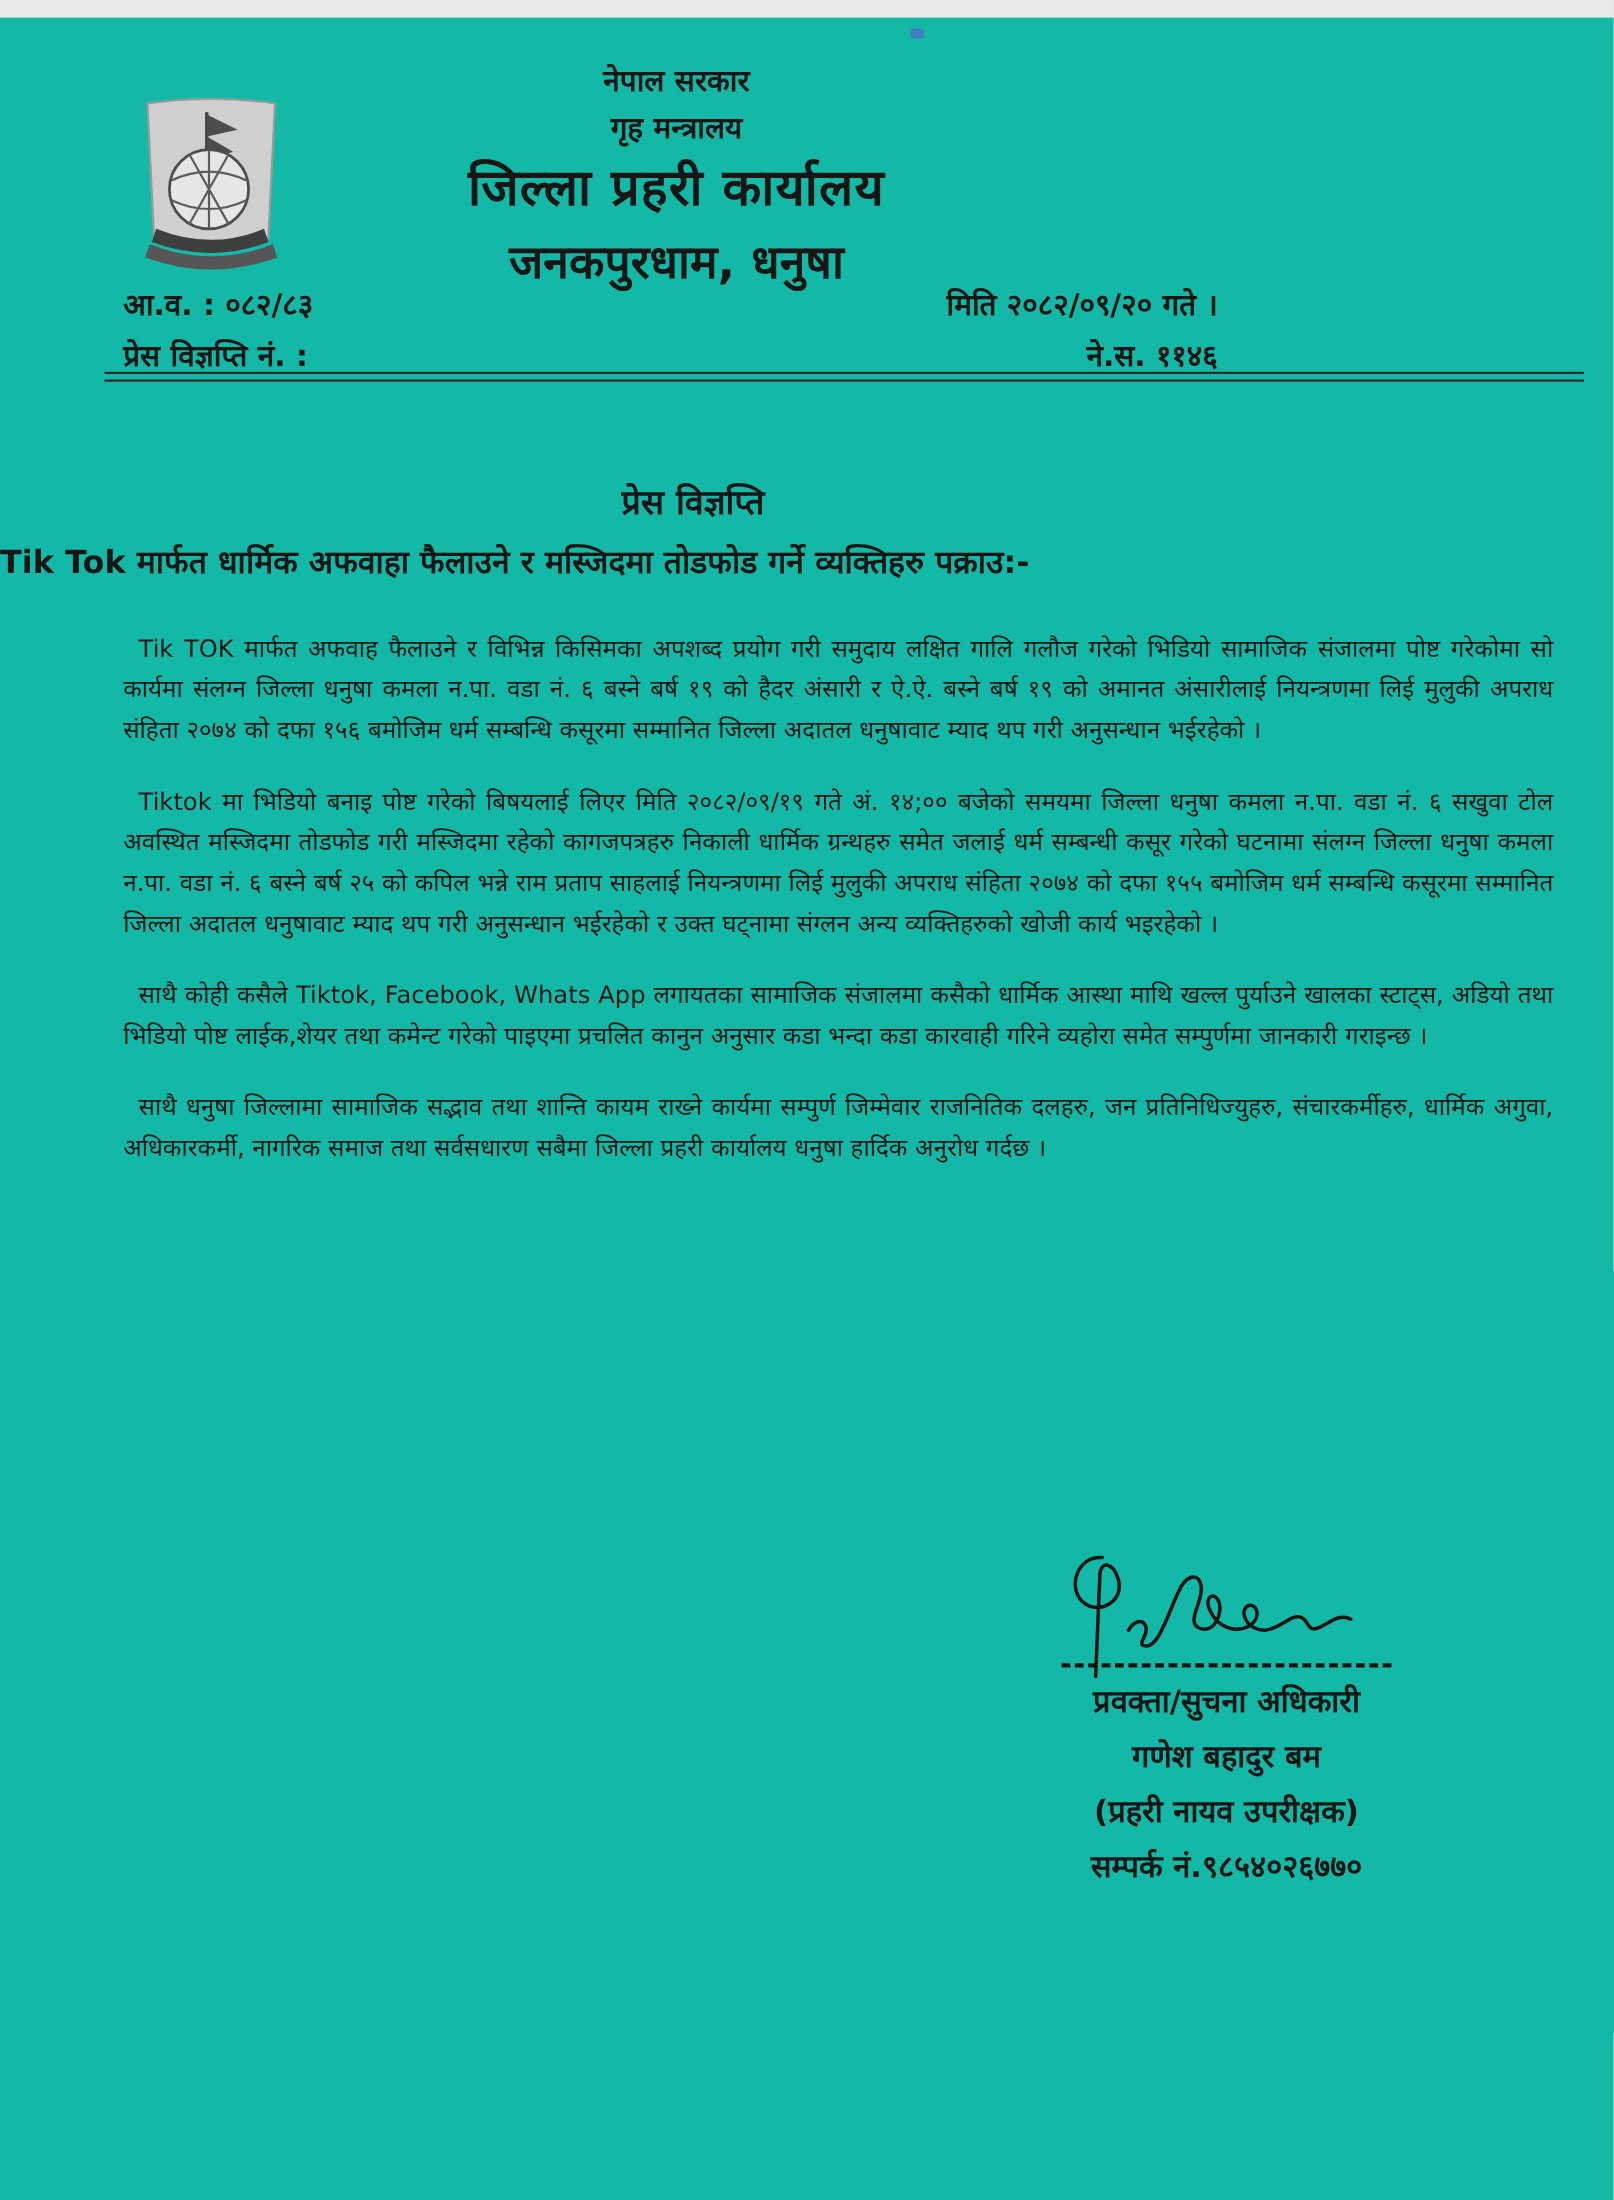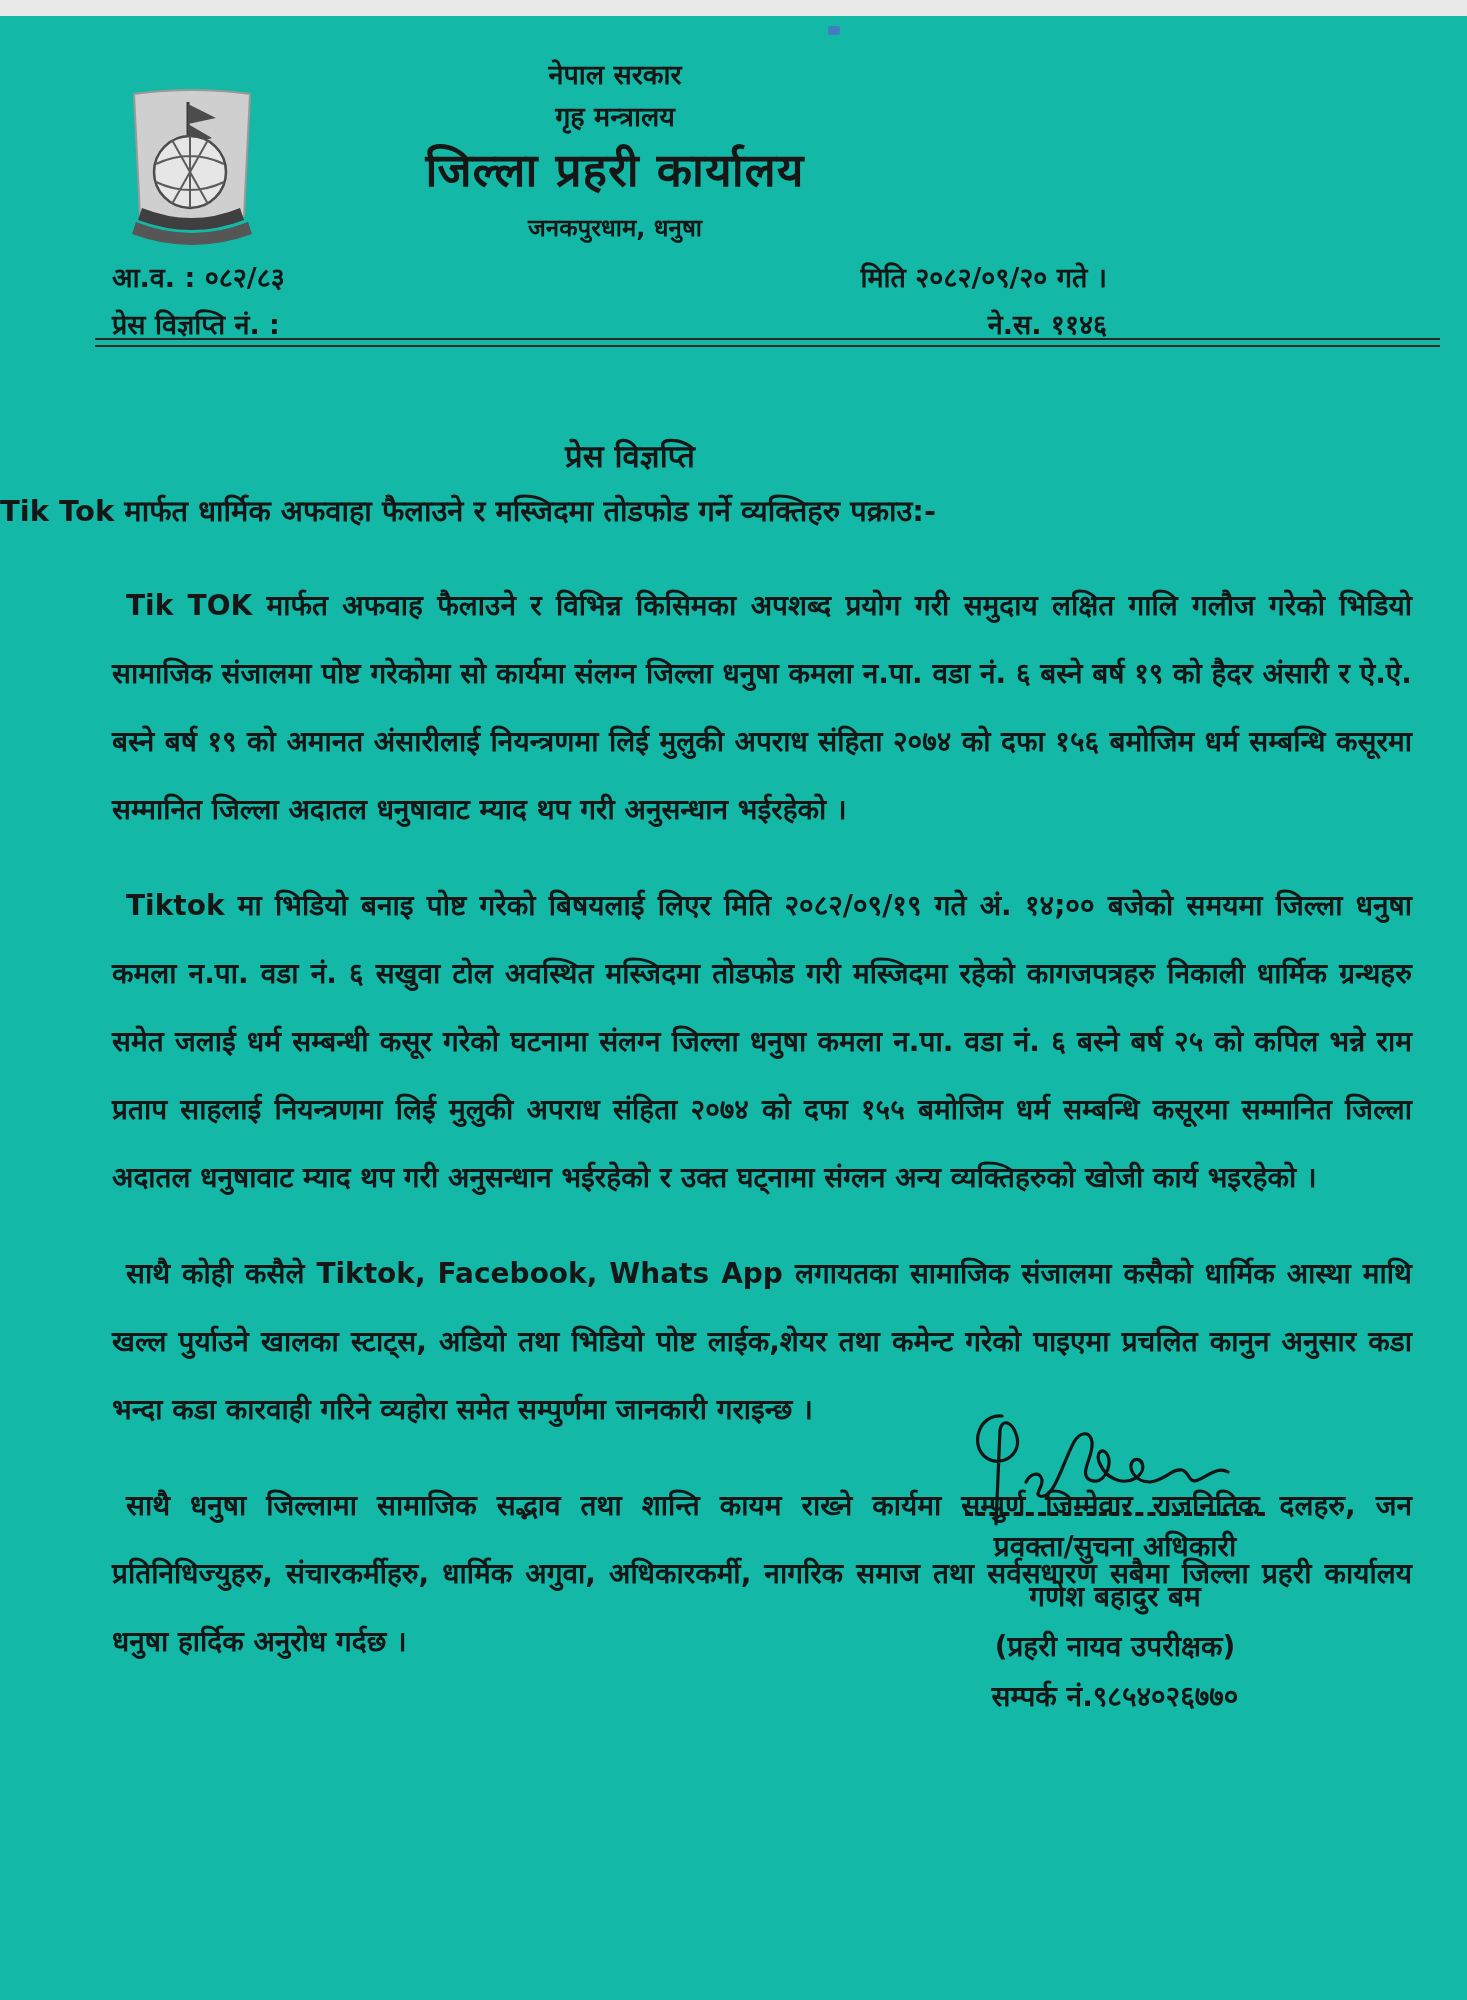--- a/index.html
+++ b/index.html
@@ -24,21 +24,21 @@
     position: absolute;
     left: 0; top: 42px;
     width: 1230px;
     text-align: center;
     font-weight: bold;
     line-height: 1.25;
   }
   .header .gov      { font-size: 27px; }
   .header .ministry { font-size: 27px; margin-top: 8px; }
   .header .office   { font-size: 46px; margin-top: 8px; letter-spacing: 1px; }
-  .header .location { font-size: 24px; margin-top: 14px; }
+  .header .location { font-size: 42px; margin-top: 14px; }
 
   
   .meta {
     position: absolute;
     left: 112px; top: 238px;
     width: 995px;
     font-size: 27px;
     font-weight: bold;
   }
   .meta-row {
@@ -80,23 +80,23 @@
   }
 
   
   .body {
     position: absolute;
     left: 112px; top: 556px;
     width: 1300px;
   }
   .body p {
     margin: 0 0 28px 0;
-    font-size: 28px;
-    font-weight: 700;
-    line-height: 68px;
+    font-size: 22px;
+    font-weight: 400;
+    line-height: 37px;
     text-align: justify;
     text-indent: 14px;
   }
 
   
   .signature {
     position: absolute;
     left: 900px; top: 1392px;
     width: 430px;
     text-align: center;

